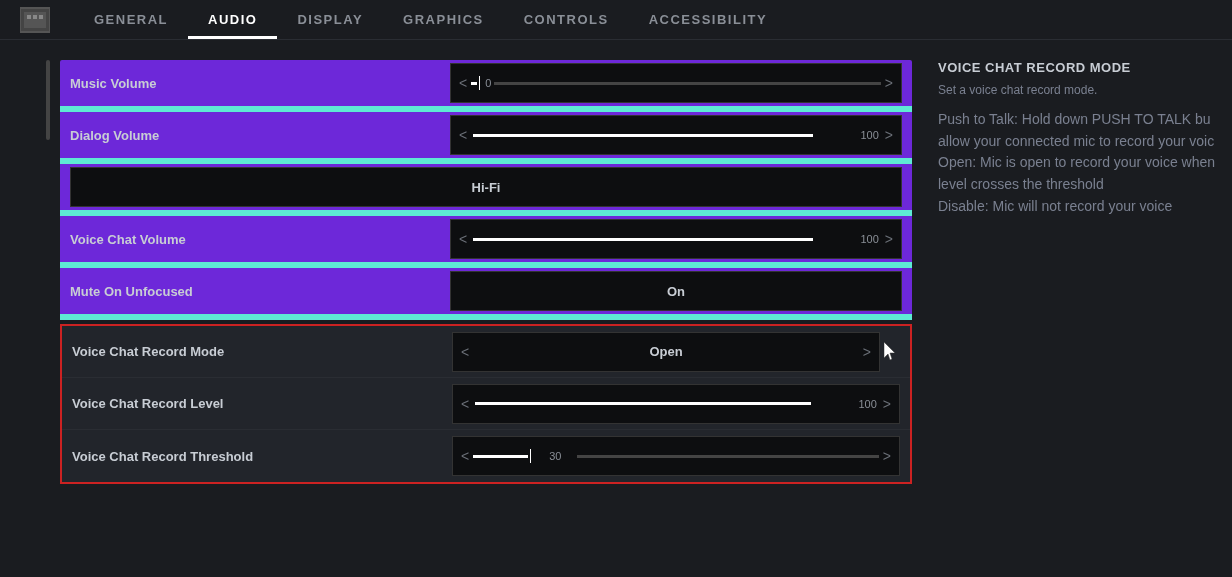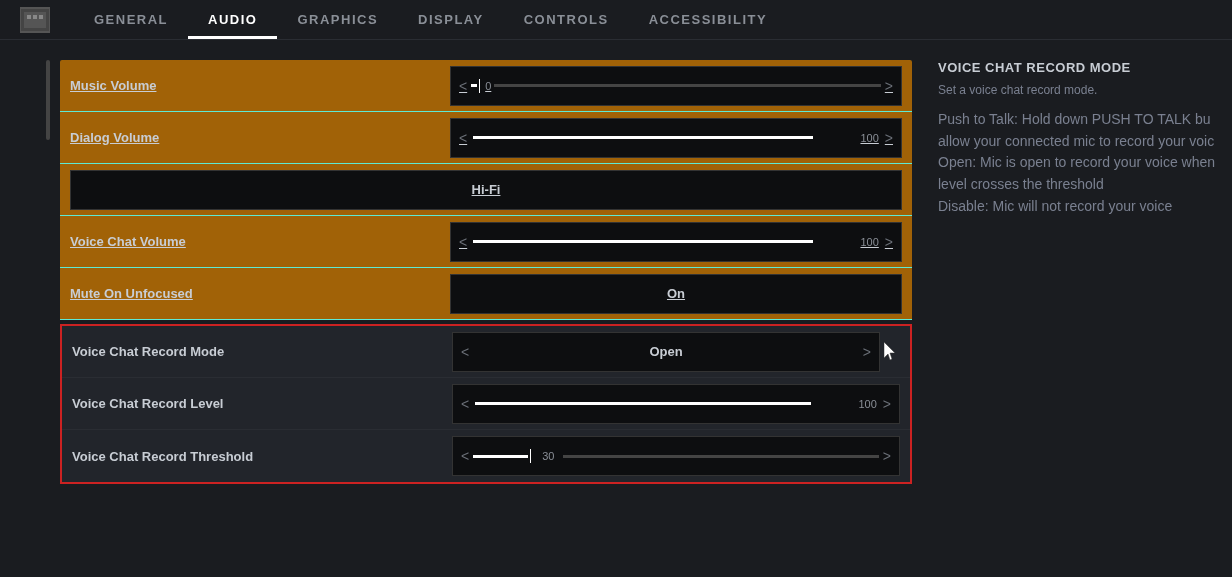--- a/index.html
+++ b/index.html
@@ -100,23 +100,22 @@
       flex-direction: column;
       gap: 0;
       max-width: 900px;
     }
 
     .setting-row {
       display: flex;
       align-items: center;
       padding: 0 10px;
       height: 52px;
-      background-color: #a16207;
-      border-bottom: 1px solid #5eead4;
-      text-decoration: underline;
+      background-color: #6d28d9;
+      border-bottom: 6px solid #5eead4;
     }
 
     .setting-row:first-child {
       border-top-left-radius: 2px;
       border-top-right-radius: 2px;
     }
 
     .setting-label {
       font-size: 13px;
       font-weight: 600;
@@ -296,22 +295,22 @@
       <rect x="0" y="0" width="28" height="22" fill="#444"></rect>
       <rect x="3" y="3" width="22" height="16" fill="#555"></rect>
       <rect x="6" y="6" width="4" height="4" fill="#888"></rect>
       <rect x="12" y="6" width="4" height="4" fill="#888"></rect>
       <rect x="18" y="6" width="4" height="4" fill="#888"></rect>
     </svg>
   </div>
   <nav class="nav-tabs">
     <div class="nav-tab">GENERAL</div>
     <div class="nav-tab active">AUDIO</div>
+    <div class="nav-tab">DISPLAY</div>
     <div class="nav-tab">GRAPHICS</div>
-    <div class="nav-tab">DISPLAY</div>
     <div class="nav-tab">CONTROLS</div>
     <div class="nav-tab">ACCESSIBILITY</div>
   </nav>
 </div>
 
 <div class="main-content">
 
   <div class="sidebar">
     <div class="scroll-indicator"></div>
   </div>
@@ -407,21 +406,21 @@
       </div>
 
       <div class="highlighted-row">
         <div class="setting-label">Voice Chat Record Threshold</div>
         <div class="setting-control">
           <div class="slider-partial">
             <span class="chevron-btn">&lt;</span>
             <div class="threshold-track" style="flex:1;display:flex;align-items:center;height:40px;">
               <div style="width:55px;height:3px;background:#fff;"></div>
               <div style="width:1px;height:14px;background:#fff;margin:0 2px;"></div>
-              <span style="color:#8a8f97;font-size:11px;margin:0 9px;">30</span>
+              <span style="color:#8a8f97;font-size:11px;margin:0 16px;">30</span>
               <div style="flex:1;height:3px;background:#444;"></div>
             </div>
             <span class="chevron-btn">&gt;</span>
           </div>
         </div>
       </div>
 
     </div>
 
   </div>

